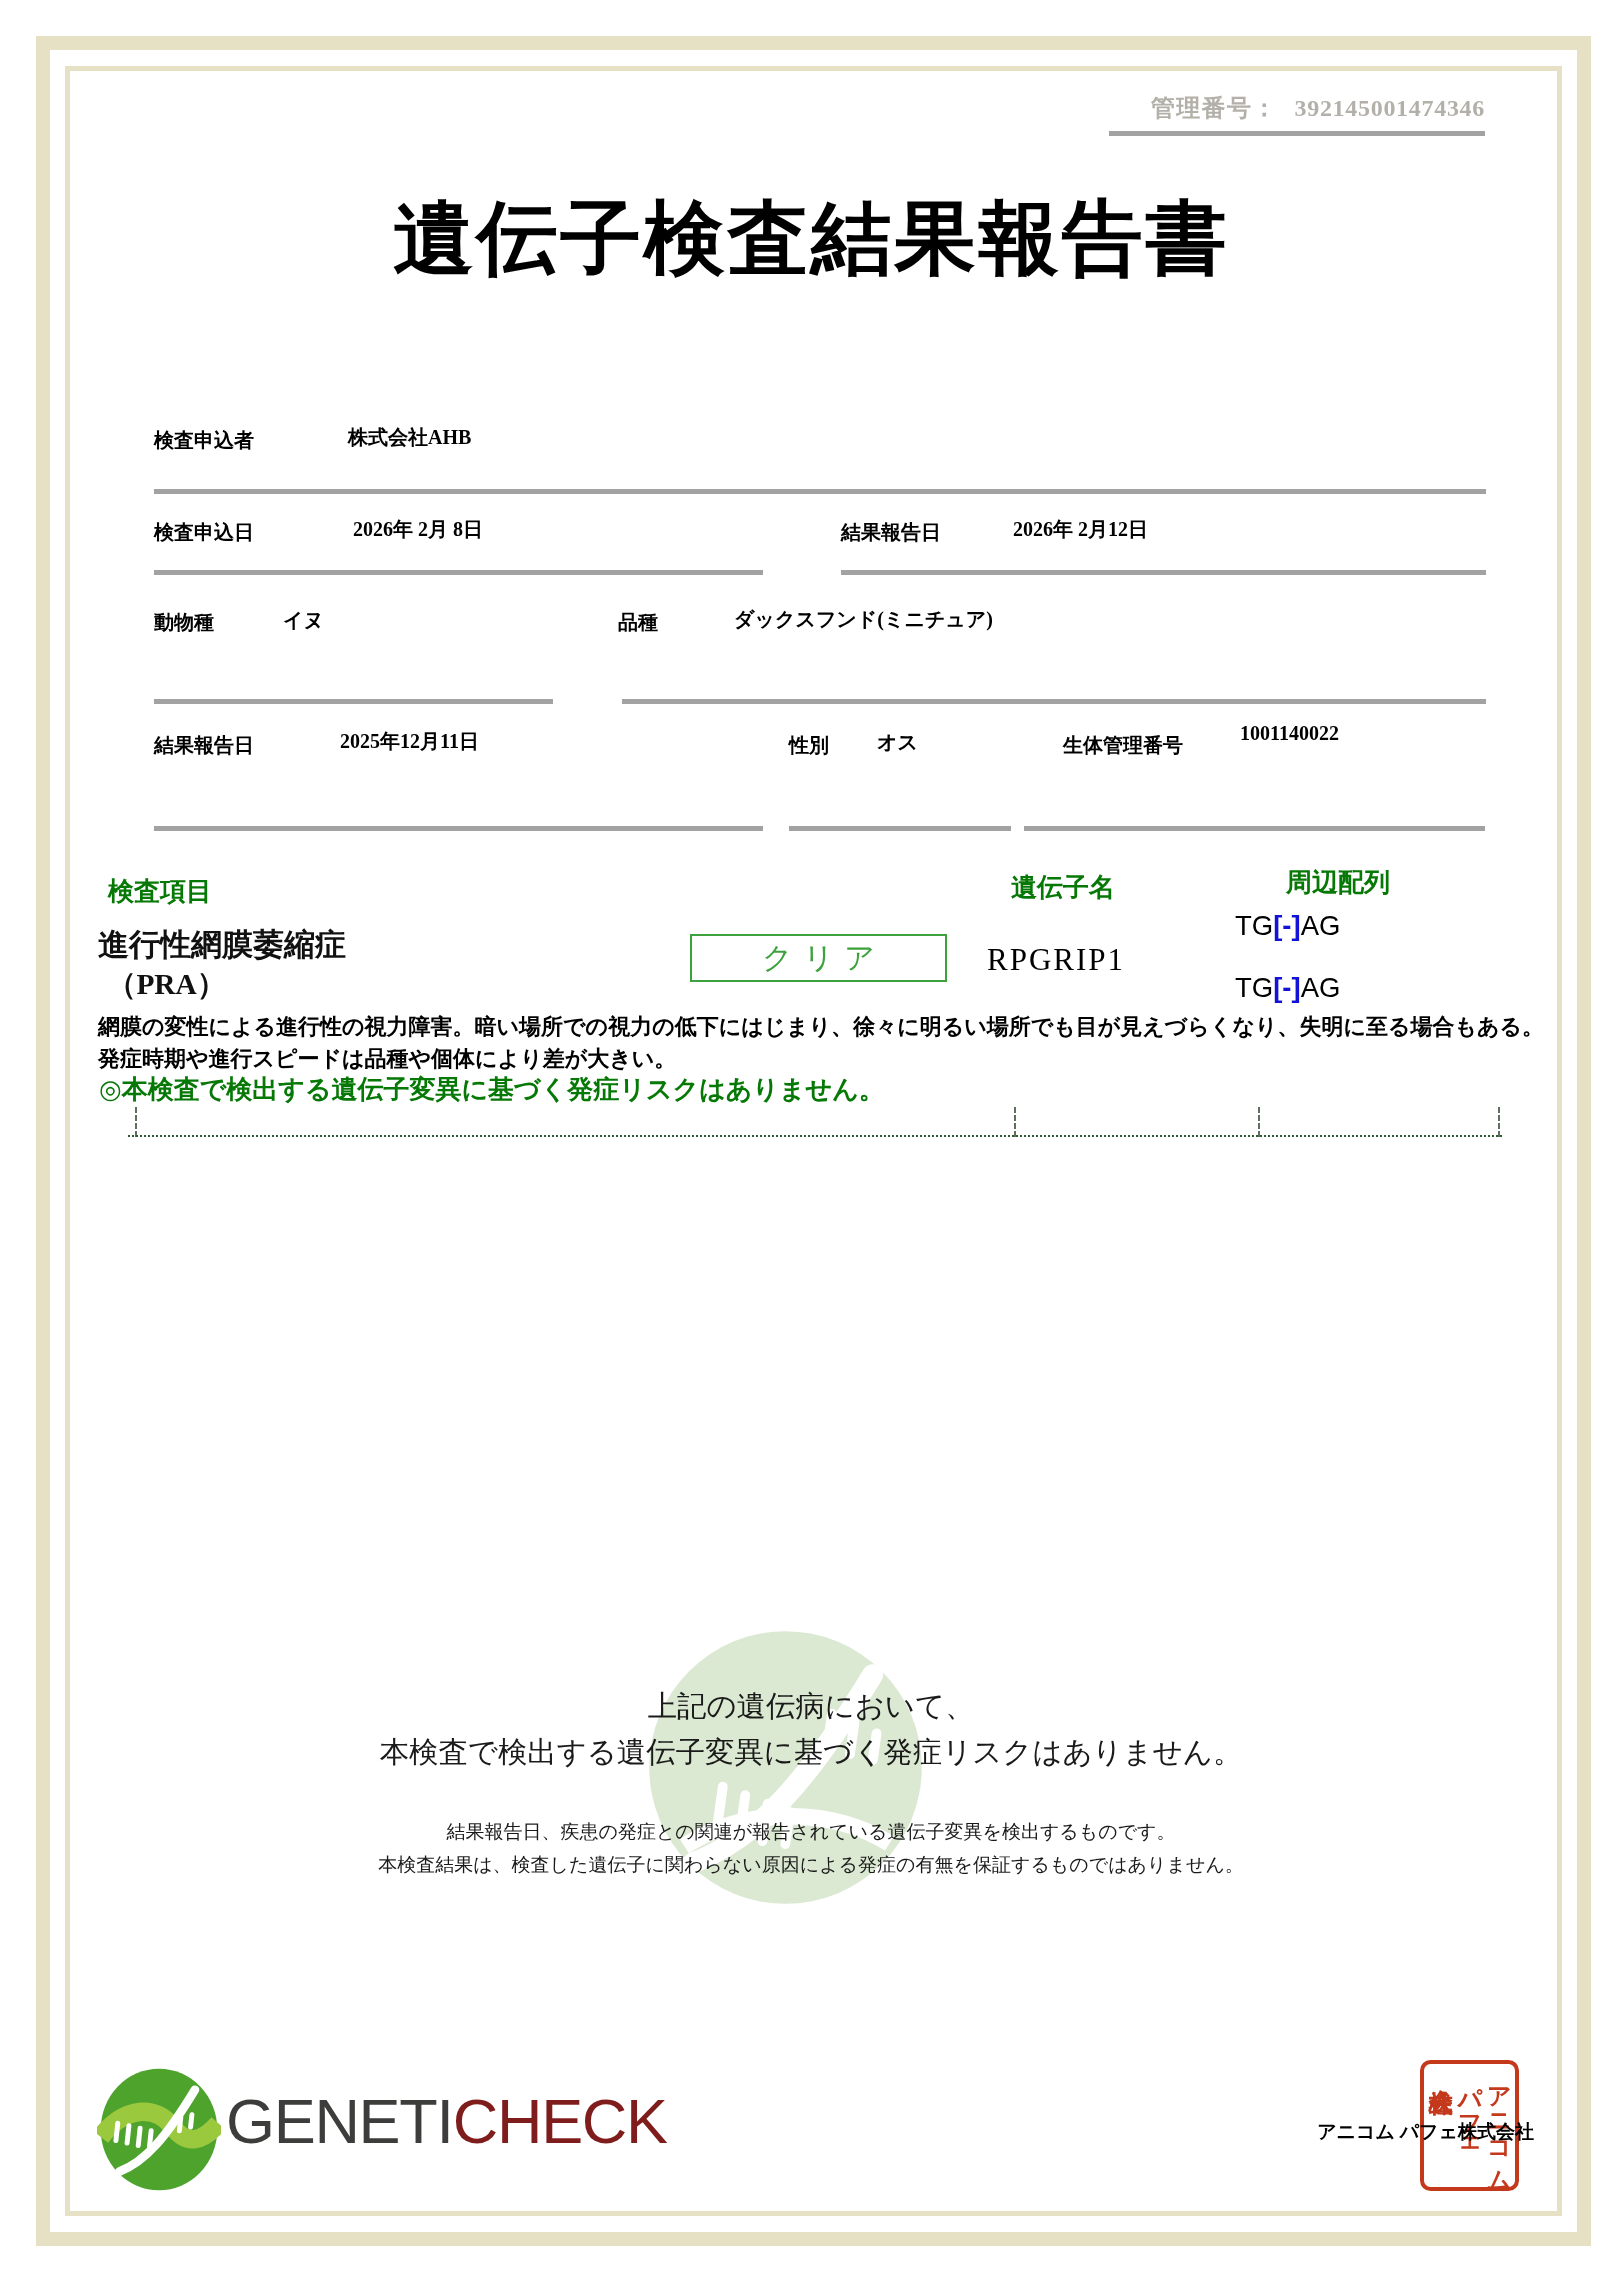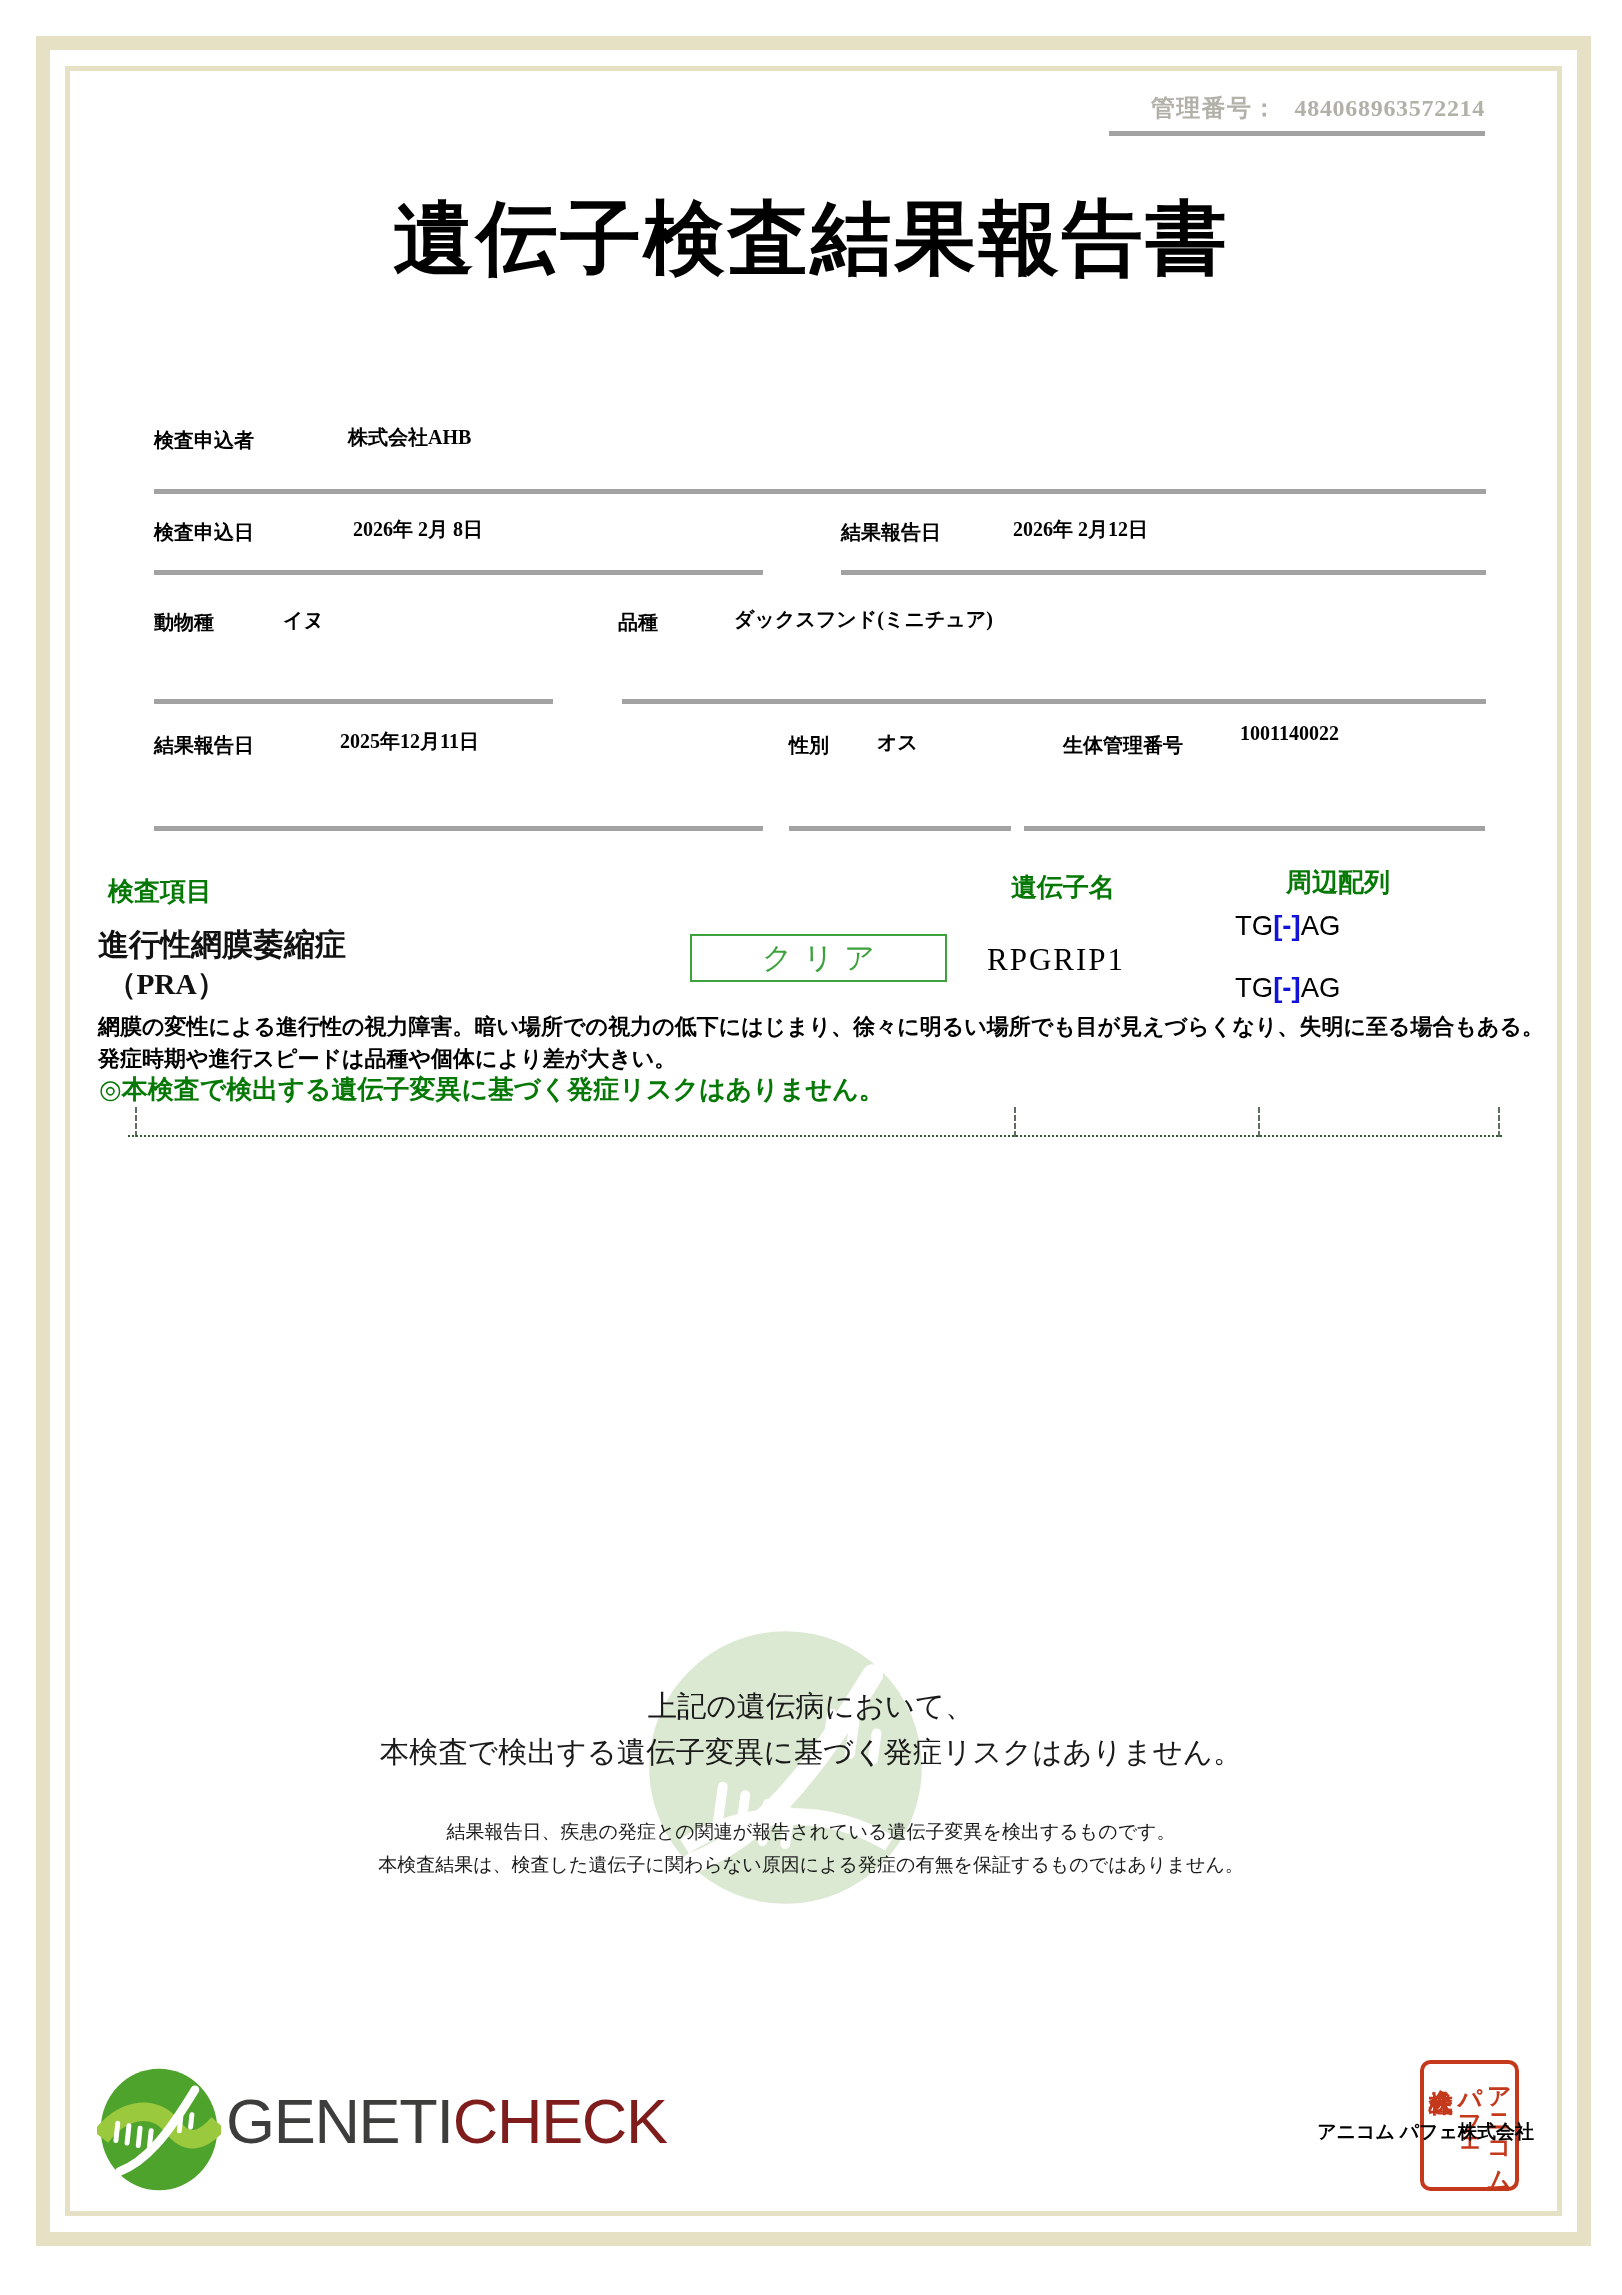--- a/index.html
+++ b/index.html
@@ -71,21 +71,21 @@
     <rect x="128" y="58" width="7" height="30" rx="3.5" transform="rotate(8 131 73)"></rect>
     <rect x="144" y="64" width="7" height="30" rx="3.5" transform="rotate(8 147 79)"></rect>
     <rect x="160" y="72" width="7" height="26" rx="3.5" transform="rotate(8 163 85)"></rect>
   </g>
 </svg>
 
 <div class="frame-outer"></div>
 <div class="frame-inner"></div>
 
 <div class="mgmt">
-  <span>管理番号：</span><span class="num">484068963572214</span>
+  <span>管理番号：</span><span class="num">392145001474346</span>
 </div>
 <div class="mgmt-rule"></div>
 
 <div class="doc-title">遺伝子検査結果報告書</div>
 
 <div class="flabel" style="left:154px;top:427px;">検査申込者</div>
 <div class="fvalue" style="left:348px;top:424px;">株式会社AHB</div>
 <div class="rule" style="left:154px;top:489px;width:1332px;"></div>
 
 <div class="flabel" style="left:154px;top:519px;">検査申込日</div>

